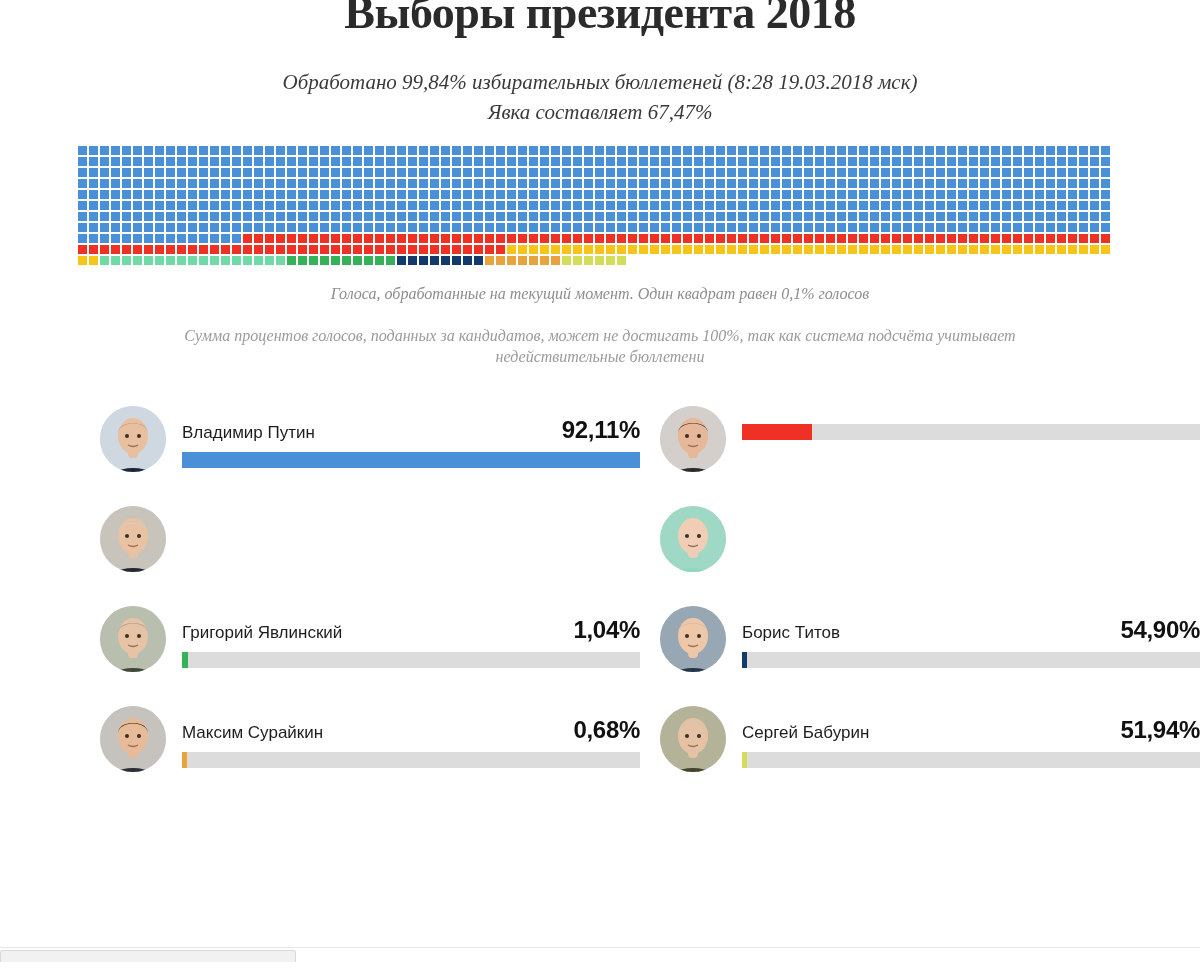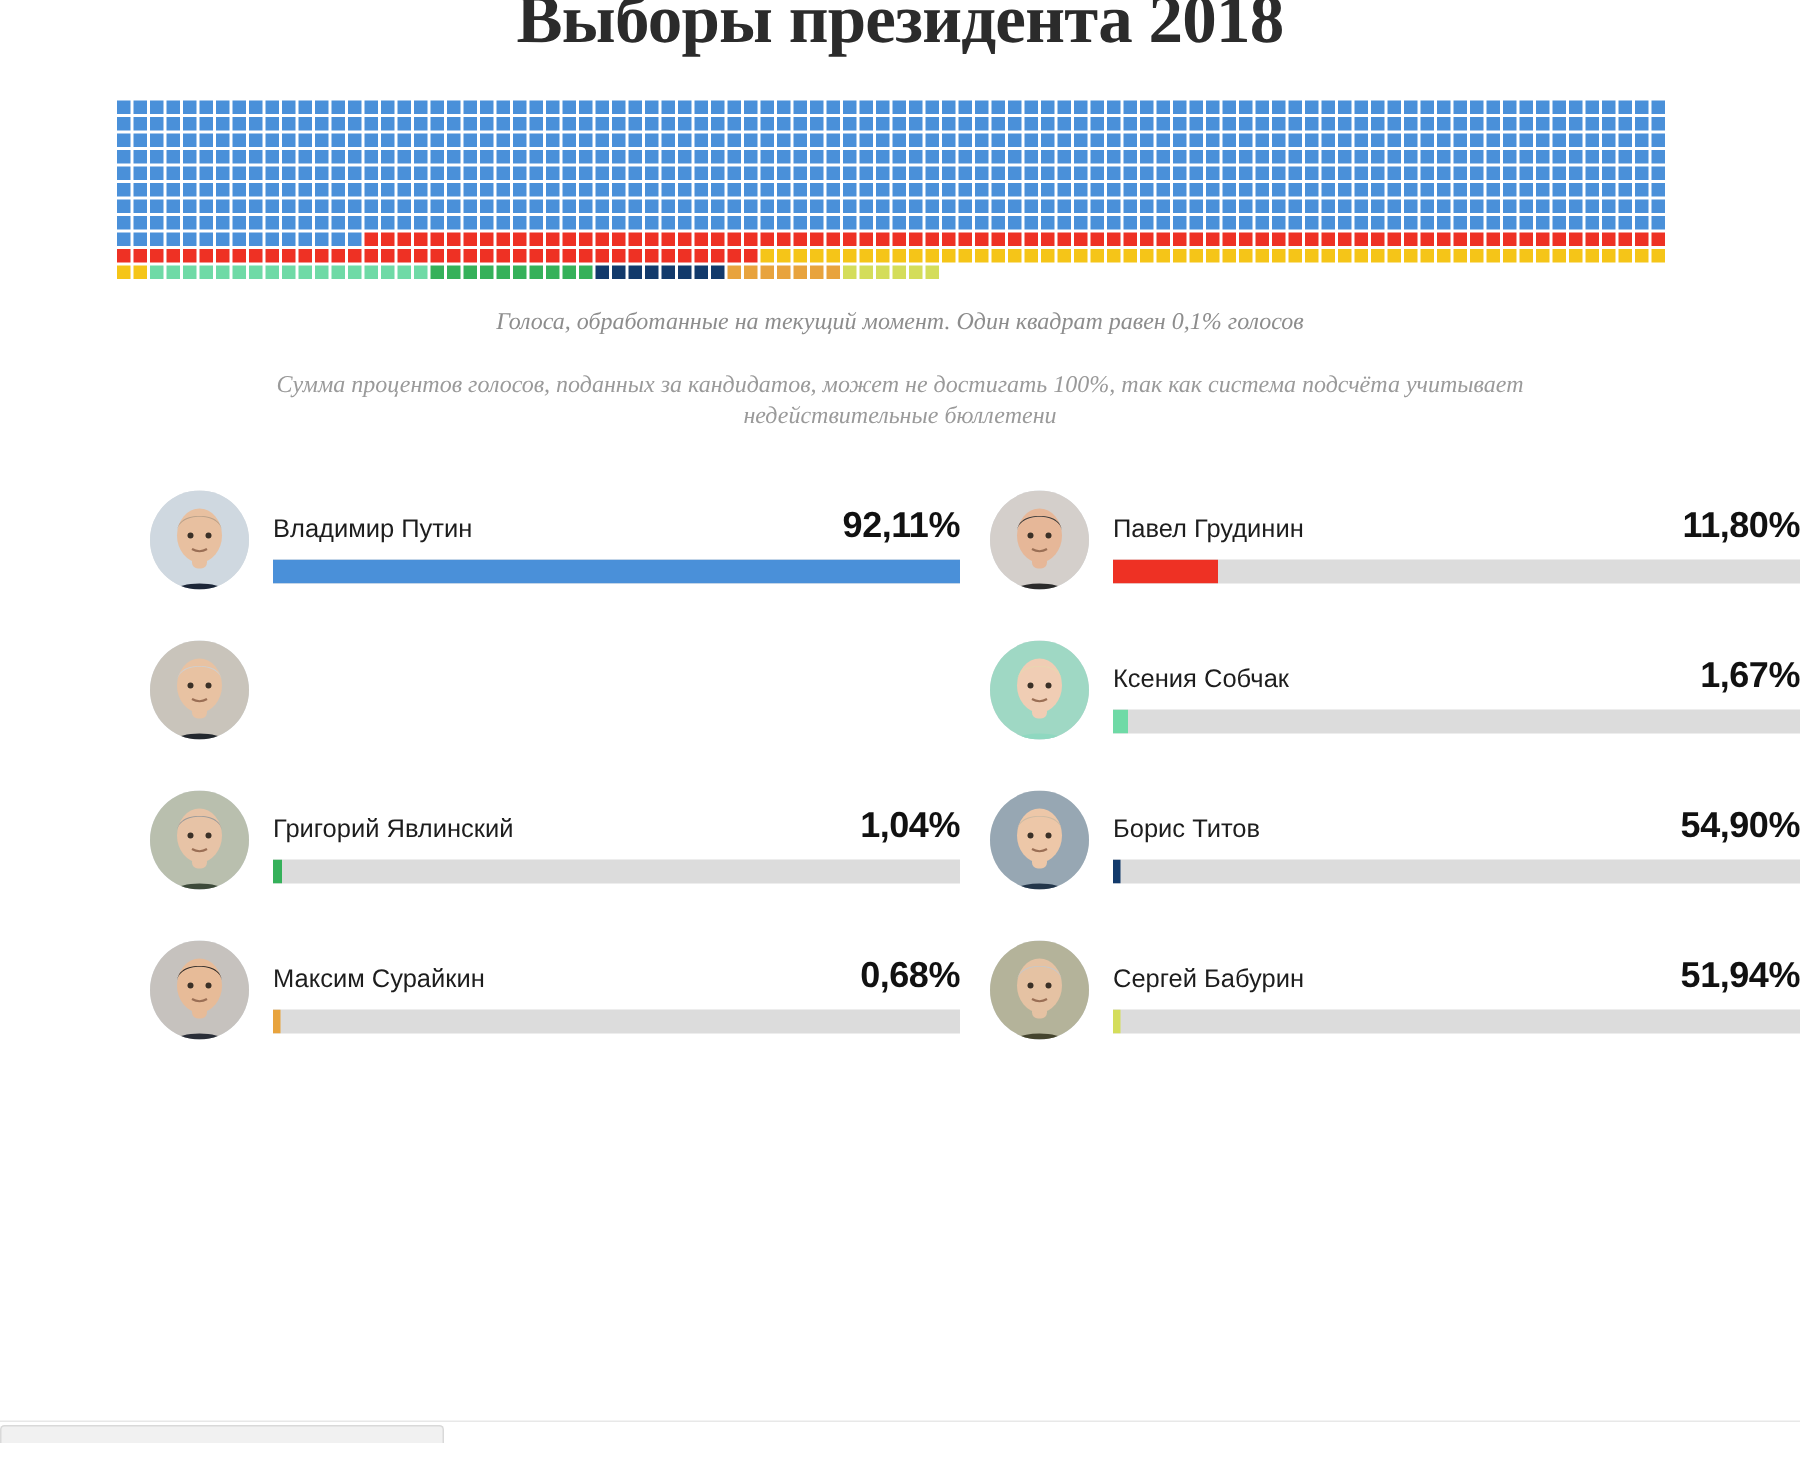--- a/index.html
+++ b/index.html
@@ -169,20 +169,24 @@
     box-sizing: border-box;
   }
 </style>
 </head>
 <body>
 
 <div class="page">
 
   <h1 class="title">Выборы президента 2018</h1>
 
+  <div class="subtitle-block">
+    <div>Обработано 99,84% избирательных бюллетеней (8:28 19.03.2018 мск)</div>
+    <div>Явка составляет 67,47%</div>
+  </div>
 
 
   <div class="squares-wrap">
     <div class="squares" id="squares">
         <div class="sq" style="background: rgb(74, 144, 217);"></div>
         <div class="sq" style="background: rgb(74, 144, 217);"></div>
         <div class="sq" style="background: rgb(74, 144, 217);"></div>
         <div class="sq" style="background: rgb(74, 144, 217);"></div>
         <div class="sq" style="background: rgb(74, 144, 217);"></div>
         <div class="sq" style="background: rgb(74, 144, 217);"></div>
@@ -1207,24 +1211,20 @@
     <path d="M33 62 C16 62 8 70 8 74 L58 74 C58 70 50 62 33 62 Z" fill="#2b2b2b"></path>
     <rect x="28" y="40" width="10" height="12" rx="4" fill="#e6b798"></rect>
     <ellipse cx="33" cy="30" rx="15" ry="18" fill="#e6b798"></ellipse>
     <path d="M18 28 C18 14 48 14 48 28 C48 22 44 17 33 17 C22 17 18 22 18 28 Z" fill="#3a3a3a"></path>
     <ellipse cx="27" cy="30" rx="2" ry="2" fill="#3a3027"></ellipse>
     <ellipse cx="39" cy="30" rx="2" ry="2" fill="#3a3027"></ellipse>
     <path d="M28 39 Q33 42 38 39" stroke="#9b6f55" stroke-width="1.4" fill="none"></path>
   </svg>
         </div>
         <div class="cand-body">
-          <div class="cand-row">
-            <div class="cand-name">Павел Грудинин</div>
-            <div class="cand-pct">11,80%</div>
-          </div>
           <div class="bar-track">
             <div class="bar-fill" style="background: rgb(238, 49, 36); width: 15.3926%;"></div>
           </div>
         </div>
       </div>
       <div class="cand">
         <div class="avatar">
   <svg width="66" height="66" viewBox="0 0 66 66">
     <rect width="66" height="66" fill="#c9c4bb"></rect>
     <path d="M33 62 C16 62 8 70 8 74 L58 74 C58 70 50 62 33 62 Z" fill="#23282e"></path>
@@ -1242,29 +1242,20 @@
   <svg width="66" height="66" viewBox="0 0 66 66">
     <rect width="66" height="66" fill="#9fd8c4"></rect>
     <path d="M33 62 C16 62 8 70 8 74 L58 74 C58 70 50 62 33 62 Z" fill="#8fd8c0"></path>
     <rect x="28" y="40" width="10" height="12" rx="4" fill="#f0cdb4"></rect>
     <ellipse cx="33" cy="30" rx="15" ry="18" fill="#f0cdb4"></ellipse>
     <path d="M18 28 C18 14 48 14 48 28 C48 22 44 17 33 17 C22 17 18 22 18 28 Z" fill="#e8d7b0"></path>
     <ellipse cx="27" cy="30" rx="2" ry="2" fill="#3a3027"></ellipse>
     <ellipse cx="39" cy="30" rx="2" ry="2" fill="#3a3027"></ellipse>
     <path d="M28 39 Q33 42 38 39" stroke="#9b6f55" stroke-width="1.4" fill="none"></path>
   </svg>
-        </div>
-        <div class="cand-body">
-          <div class="cand-row">
-            <div class="cand-name">Ксения Собчак</div>
-            <div class="cand-pct">1,67%</div>
-          </div>
-          <div class="bar-track">
-            <div class="bar-fill" style="background: rgb(111, 218, 166); width: 2.17845%;"></div>
-          </div>
         </div>
       </div>
       <div class="cand">
         <div class="avatar">
   <svg width="66" height="66" viewBox="0 0 66 66">
     <rect width="66" height="66" fill="#b9bfae"></rect>
     <path d="M33 62 C16 62 8 70 8 74 L58 74 C58 70 50 62 33 62 Z" fill="#3d4a3a"></path>
     <rect x="28" y="40" width="10" height="12" rx="4" fill="#e7c3a6"></rect>
     <ellipse cx="33" cy="30" rx="15" ry="18" fill="#e7c3a6"></ellipse>
     <path d="M18 28 C18 14 48 14 48 28 C48 22 44 17 33 17 C22 17 18 22 18 28 Z" fill="#9b9b9b"></path>

